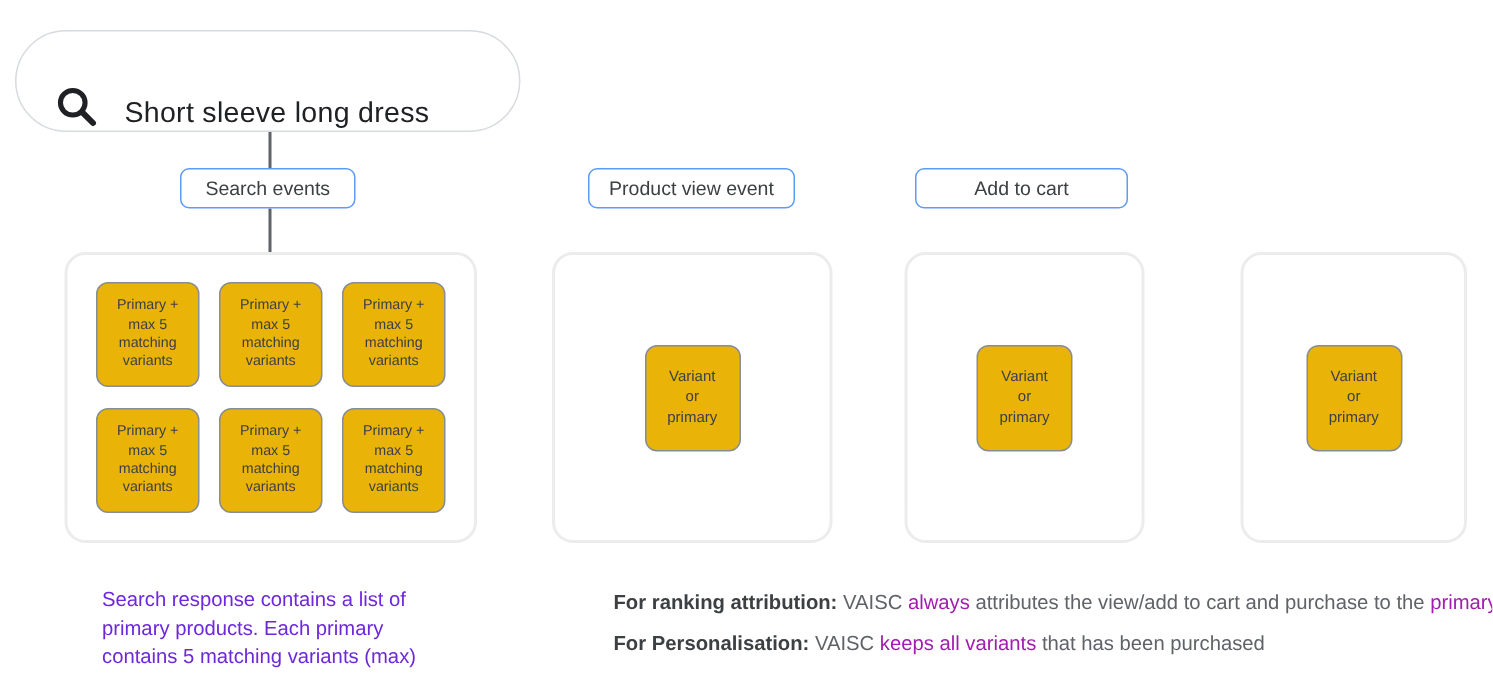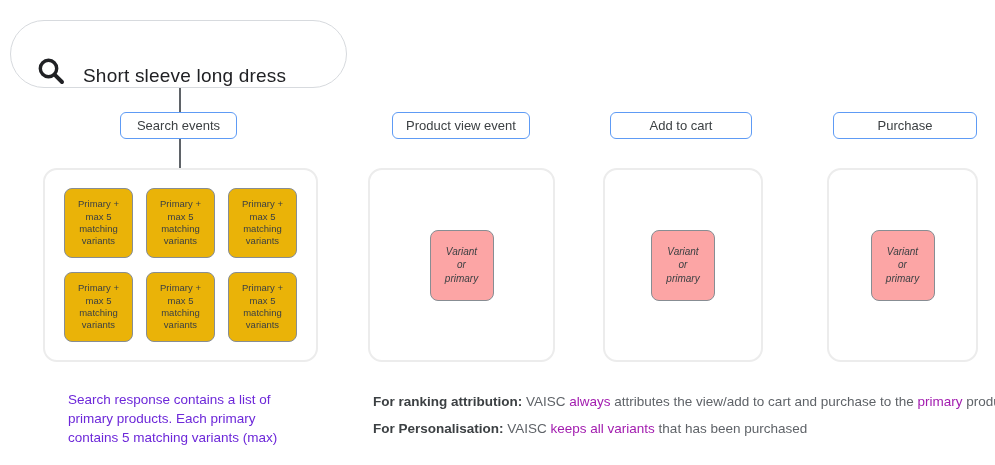--- a/index.html
+++ b/index.html
@@ -71,42 +71,41 @@
     display:flex;align-items:center;justify-content:center;
     text-align:center;
     font-size:9.5px;line-height:1.3;color:#3c4043;
     white-space:pre-line;
   }
 
   
   .variant-box{
     width:64px;height:71px;
     border:1.2px solid #878d93;border-radius:8px;
-    background:#fca5a5;box-sizing:border-box;
+    background:#eab308;box-sizing:border-box;
     display:flex;align-items:center;justify-content:center;
     text-align:center;
     font-size:10px;line-height:1.35;color:#3c4043;
     white-space:pre-line;
-    font-style:italic;
   }
 
   
   .caption-left{
     position:absolute;left:68px;top:390px;width:300px;
     font-size:13.5px;line-height:19px;color:#6d28d9;
     white-space:pre-line;
   }
   .caption-line{
     position:absolute;left:373px;
     font-size:13.5px;line-height:18px;color:#5f6368;
     white-space:nowrap;
   }
   .cap-ranking{top:393px;}
   .cap-personalisation{top:420px;}
-  .seg-bold{font-weight:bold;color:#3c4043;}
+  .seg-bold{font-weight:bold;color:#3c4043;margin-left:36px;}
   .seg-normal{color:#5f6368;}
   .seg-red{color:#a21caf;}
 </style>
 </head>
 <body>
 
 <div class="canvas">
 
   <div class="search-pill">
     <svg class="icon" viewBox="0 0 32 32" aria-hidden="true">
@@ -120,23 +119,20 @@
   <div class="connector c-bottom"></div>
 
   <div class="event-label el-view">
     <span>Product view event</span>
   </div>
   <div class="event-label el-search">
     <span>Search events</span>
   </div>
   <div class="event-label el-cart">
     <span>Add to cart</span>
-  </div>
-  <div class="event-label el-purchase">
-    <span>Purchase</span>
   </div>
 
   <div class="container cont-search">
     <div class="grid">
       <div class="small-box">Primary +
 max 5
 matching
 variants</div>
       <div class="small-box">Primary +
 max 5

